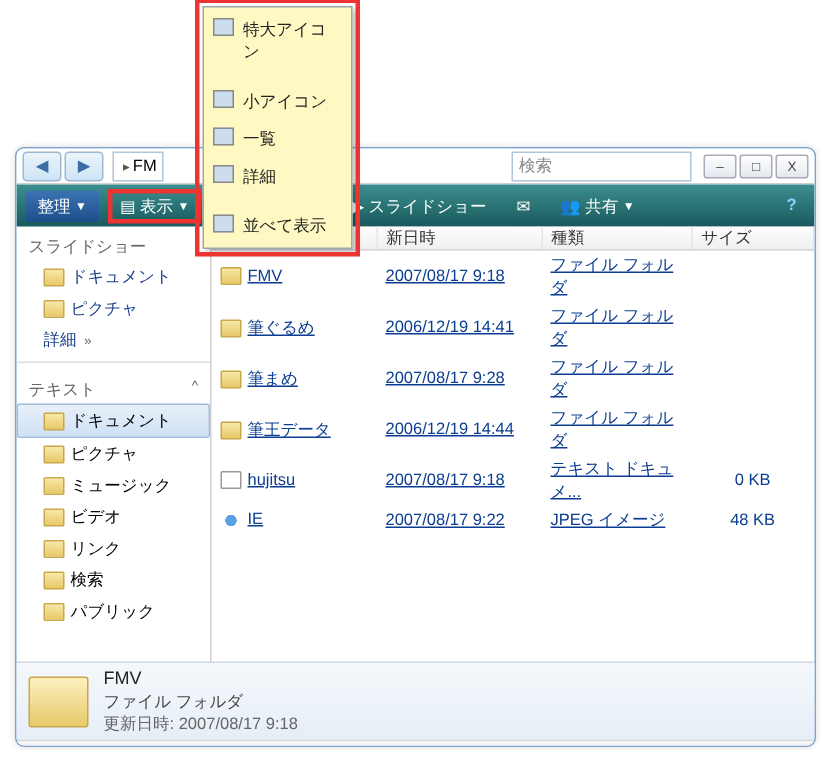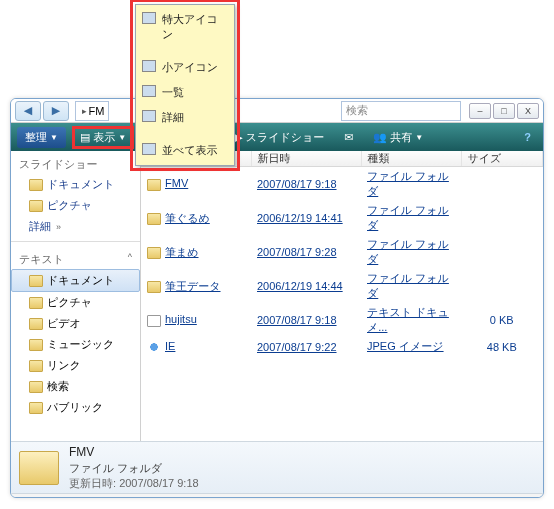--- a/index.html
+++ b/index.html
@@ -148,25 +148,25 @@
           <li class="sel">
             <span class="ficon"></span>
             <span>ドキュメント</span>
           </li>
           <li>
             <span class="ficon"></span>
             <span>ピクチャ</span>
           </li>
           <li>
             <span class="ficon"></span>
+            <span>ミュージック</span>
+          </li>
+          <li>
+            <span class="ficon"></span>
             <span>ビデオ</span>
-          </li>
-          <li>
-            <span class="ficon"></span>
-            <span>ミュージック</span>
           </li>
           <li>
             <span class="ficon"></span>
             <span>リンク</span>
           </li>
           <li>
             <span class="ficon"></span>
             <span>検索</span>
           </li>
           <li>

